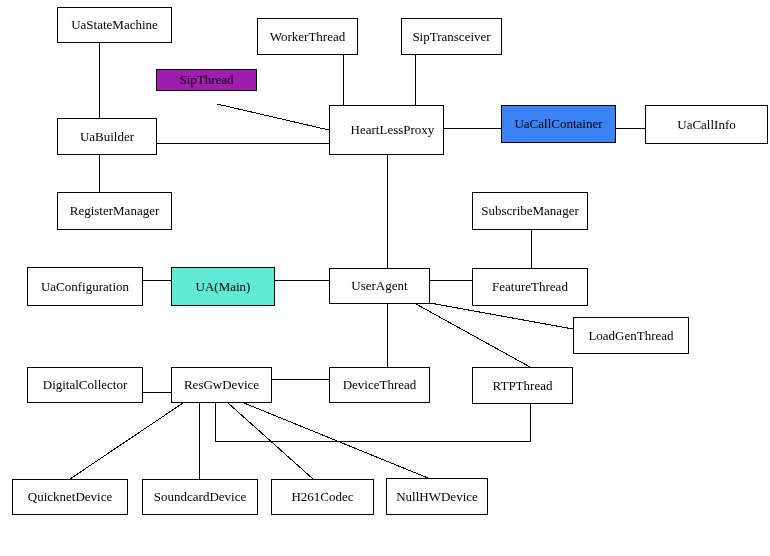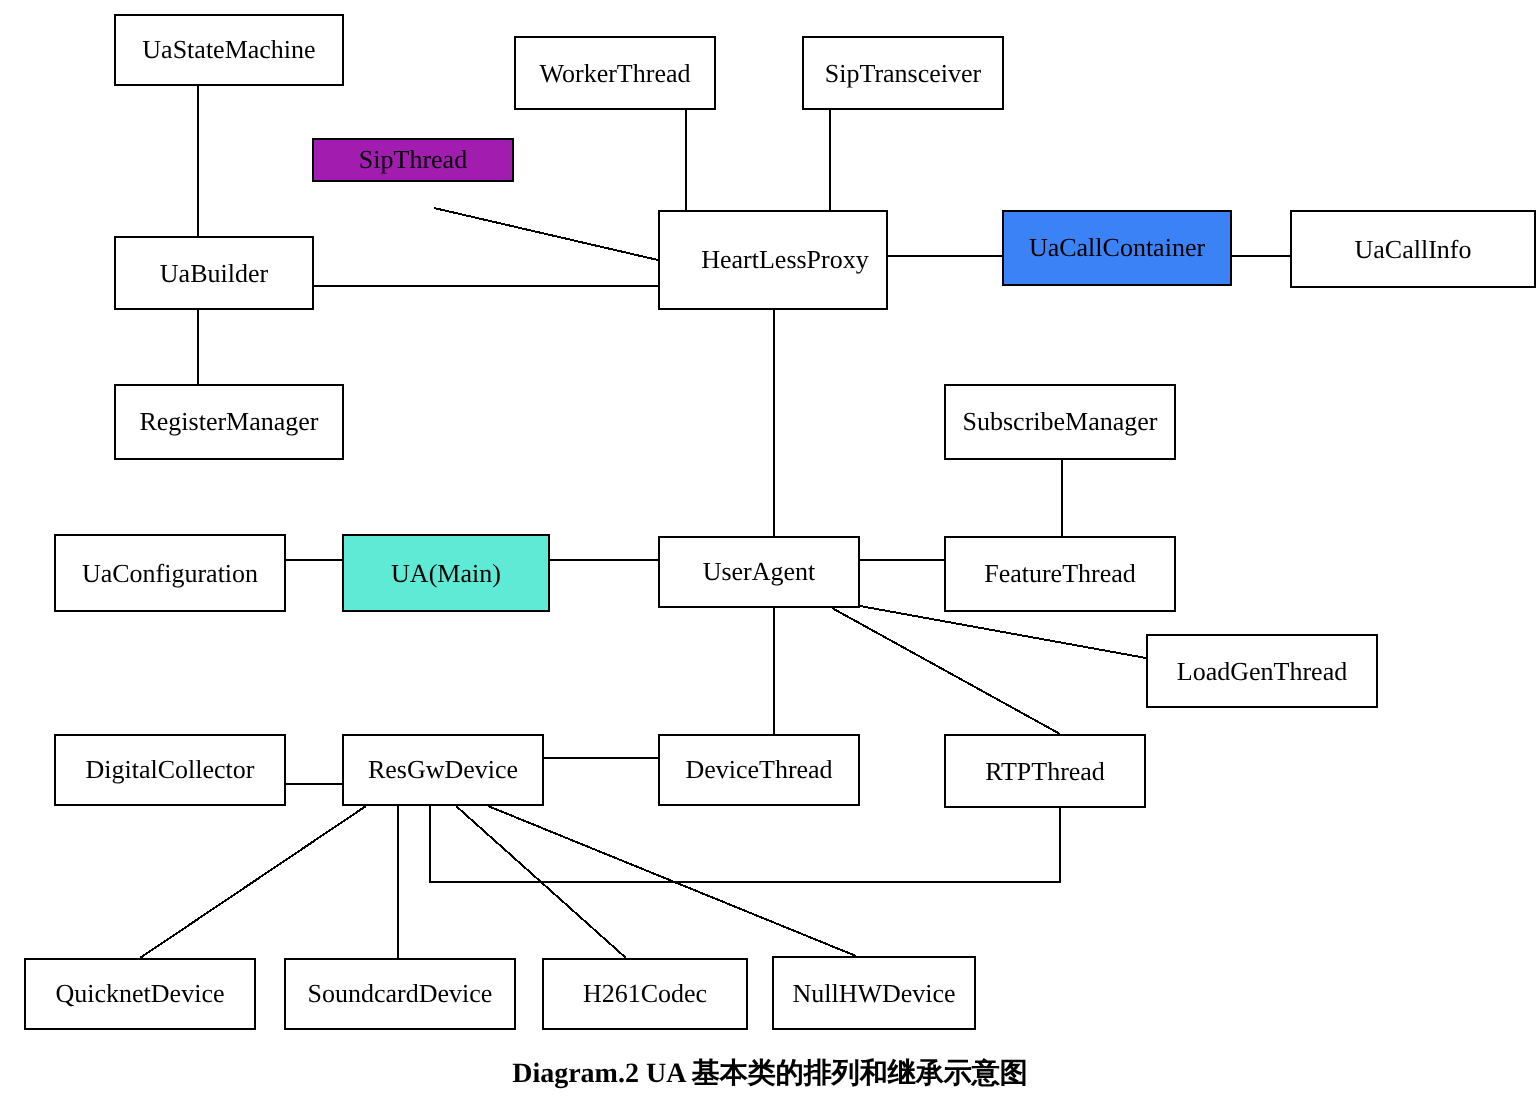--- a/index.html
+++ b/index.html
@@ -138,14 +138,13 @@
       <div class="node" style="left: 142px; top: 479px; width: 116px; height: 36px; background: rgb(255, 255, 255); border-color: rgb(0, 0, 0);">
         <span>SoundcardDevice</span>
       </div>
       <div class="node" style="left: 271px; top: 479px; width: 103px; height: 36px; background: rgb(255, 255, 255); border-color: rgb(0, 0, 0);">
         <span>H261Codec</span>
       </div>
       <div class="node" style="left: 386px; top: 478px; width: 102px; height: 37px; background: rgb(255, 255, 255); border-color: rgb(0, 0, 0);">
         <span>NullHWDevice</span>
       </div>
     </div>
-  <div class="caption">Diagram.2 UA 基本类的排列和继承示意图</div>
 </div>
 
 </body></html>

